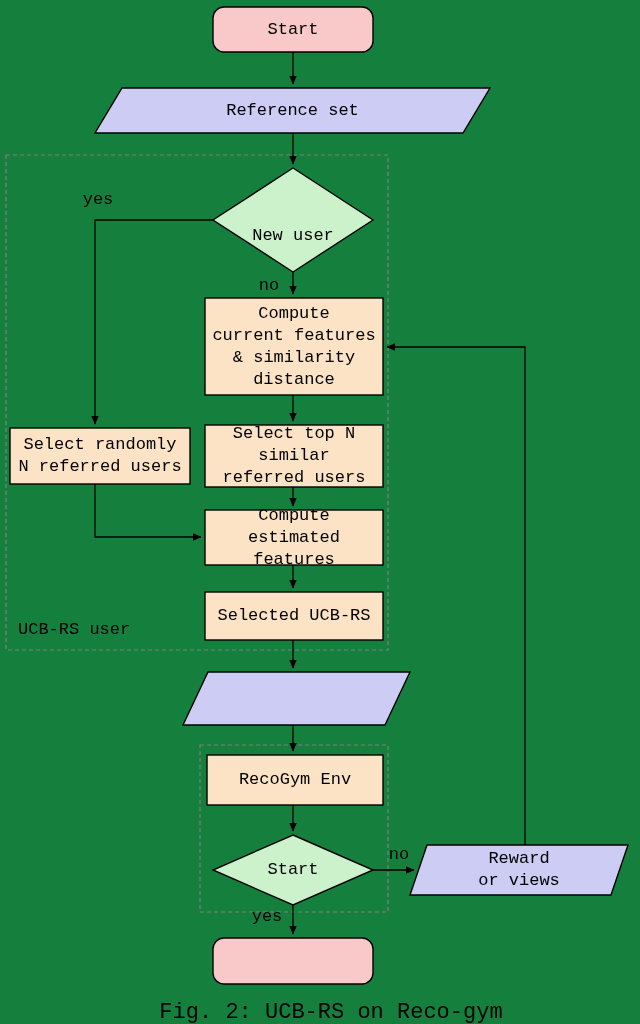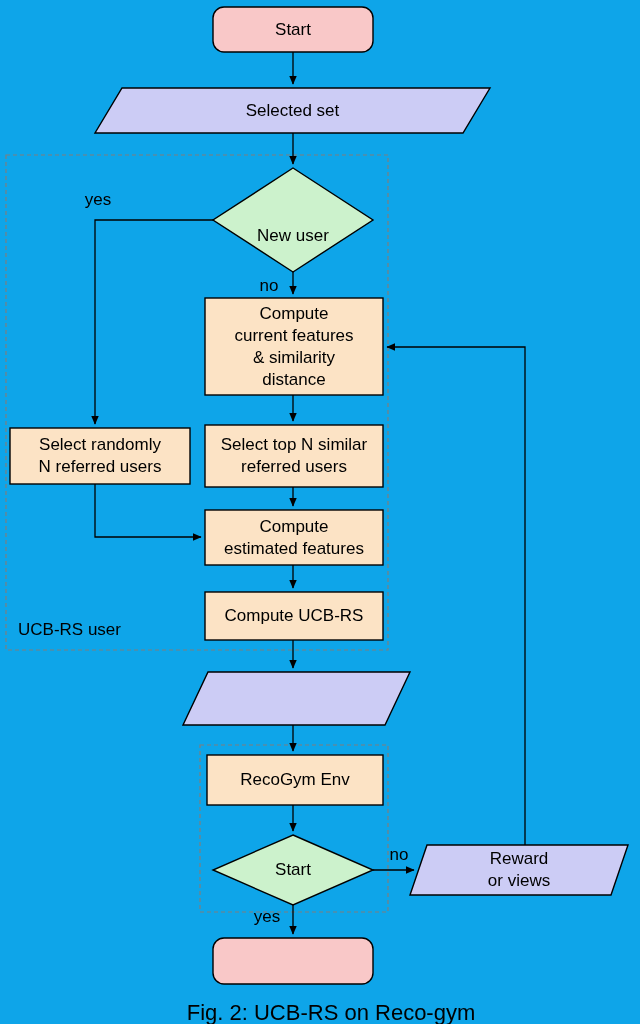--- a/index.html
+++ b/index.html
@@ -1,19 +1,19 @@
 <!DOCTYPE html>
 <html style="--terminal-fill: #f9c8c8; --io-fill: #ccccf5; --decision-fill: #ccf2cc; --process-fill: #fce3c5; --stroke: #000000; --dashed-stroke: #7f7f7f;"><head>
 <meta charset="utf-8">
 <style>
   html,body { margin:0; padding:0; background:#fff; }
   .page {
-    position:relative; width:640px; height:1024px; background:#0ea5e9;
+    position:relative; width:640px; height:1024px; background:#15803d;
     overflow:hidden; color:#000;
-    font-family:Liberation Sans, sans-serif;
+    font-family:Liberation Mono, monospace;
   }
   svg.diagram { position:absolute; left:0; top:0; }
   .shape { stroke:var(--stroke,#000); stroke-width:1.4; }
   .terminal { fill:var(--terminal-fill,#f9c8c8); }
   .io       { fill:var(--io-fill,#ccccf5); }
   .decision { fill:var(--decision-fill,#ccf2cc); }
   .process  { fill:var(--process-fill,#fce3c5); }
   .edge { fill:none; stroke:var(--stroke,#000); stroke-width:1.3; }
   .dashed-box { fill:none; stroke:var(--dashed-stroke,#7f7f7f); stroke-width:1.2; stroke-dasharray:4 3; }
   .lbl {
@@ -70,33 +70,33 @@
     <rect class="shape process" x="205" y="510" width="178" height="55"></rect>
     <rect class="shape process" x="205" y="592" width="178" height="48"></rect>
     <polygon class="shape io" points="208,672 410,672 385,725 183,725"></polygon>
     <rect class="shape process" x="207" y="755" width="176" height="50"></rect>
     <polygon class="shape decision" points="293,835 373,870 293,905 213,870"></polygon>
     <polygon class="shape io" points="427,845 628,845 611,895 410,895"></polygon>
     <rect class="shape terminal" x="213" y="938" width="160" height="46" rx="11"></rect>
   </svg>
 
   <div class="lbl" style="left:213px;top:7px;width:160px;height:45px">Start</div>
-  <div class="lbl" style="left:95px;top:88px;width:395px;height:45px">Selected set</div>
+  <div class="lbl" style="left:95px;top:88px;width:395px;height:45px">Reference set</div>
   <div class="lbl" style="left:213px;top:184px;width:160px;height:104px">New user</div>
   <div class="lbl" style="left:205px;top:298px;width:178px;height:97px">Compute
 current features
 &amp; similarity
 distance</div>
   <div class="lbl" style="left:205px;top:425px;width:178px;height:62px">Select top N similar
 referred users</div>
   <div class="lbl" style="left:10px;top:428px;width:180px;height:56px">Select randomly
 N referred users</div>
   <div class="lbl" style="left:205px;top:510px;width:178px;height:55px">Compute
 estimated features</div>
-  <div class="lbl" style="left:205px;top:592px;width:178px;height:48px">Compute UCB-RS</div>
+  <div class="lbl" style="left:205px;top:592px;width:178px;height:48px">Selected UCB-RS</div>
   <div class="lbl" style="left:207px;top:755px;width:176px;height:50px">RecoGym Env</div>
   <div class="lbl" style="left:213px;top:835px;width:160px;height:70px">Start</div>
   <div class="lbl" style="left:410px;top:845px;width:218px;height:50px">Reward
 or views</div>
 
   <div class="edge-lbl" style="left:70px;top:190px;width:56px">yes</div>
   <div class="edge-lbl" style="left:248px;top:276px;width:42px">no</div>
   <div class="edge-lbl" style="left:378px;top:845px;width:42px">no</div>
   <div class="edge-lbl" style="left:246px;top:907px;width:42px">yes</div>
   <div class="group-lbl" style="left:18px;top:620px">UCB-RS user</div>

